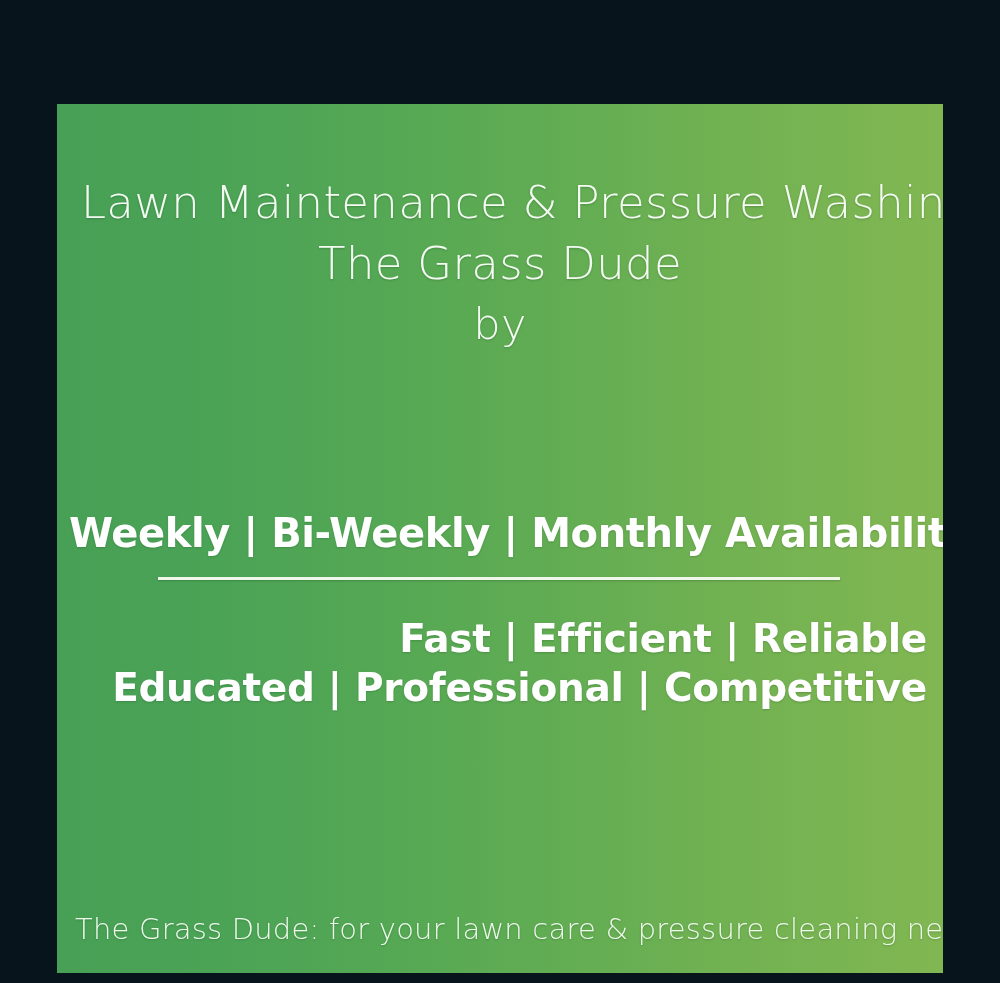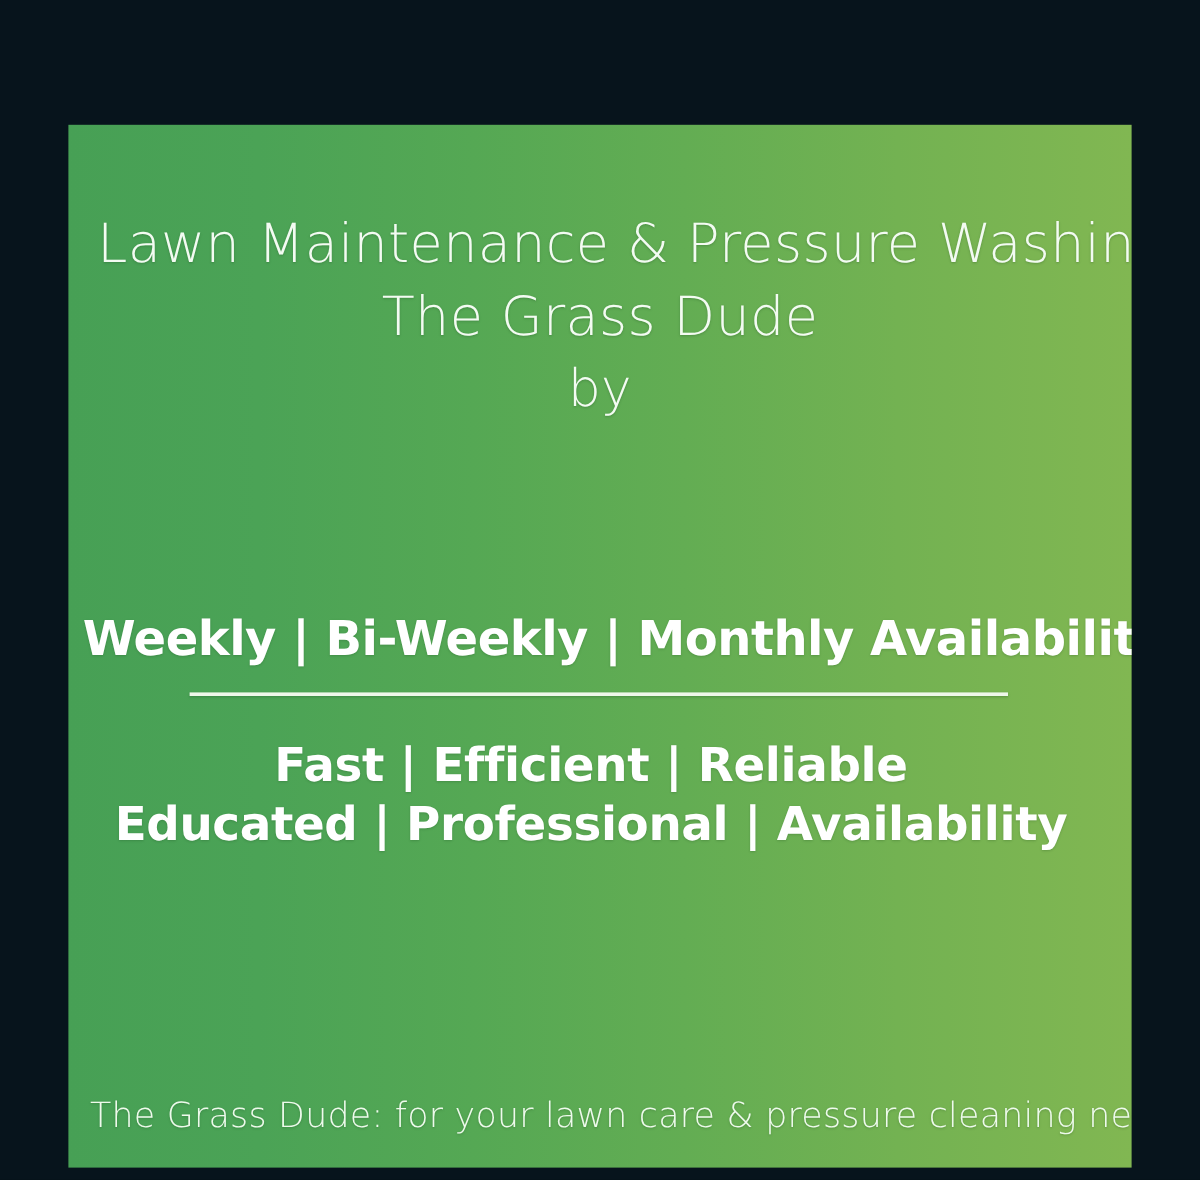--- a/index.html
+++ b/index.html
@@ -97,23 +97,23 @@
     width: 682px;
     height: 3px;
     background: #eef7ea;
     box-shadow: 0 1px 2px rgba(20,60,25,0.25);
   }
 
   
   .qualities {
     position: absolute;
     left: 0;
-    right: 15px;
+    right: 4px;
     top: 510px;
-    text-align: center;
+    text-align: right;
     padding: 0 12px;
     box-sizing: border-box;
   }
   .quality-line {
     display: block;
     font-family: "DejaVu Sans", "Liberation Sans", sans-serif;
     font-weight: bold;
     font-size: 39px;
     line-height: 49px;
     letter-spacing: -0.3px;
@@ -158,21 +158,21 @@
     </div>
 
     <div class="availability">
       <span class="availability-text">Weekly | Bi-Weekly | Monthly Availability</span>
     </div>
 
     <div class="divider"></div>
 
     <div class="qualities">
       <span class="quality-line">Fast | Efficient | Reliable</span>
-      <span class="quality-line">Educated | Professional | Availability</span>
+      <span class="quality-line">Educated | Professional | Competitive</span>
     </div>
 
     <div class="tagline">
       <span class="tagline-text">The Grass Dude: for your lawn care &amp; pressure cleaning needs!</span>
     </div>
 
   </div>
 </div>
 
 </body></html>

